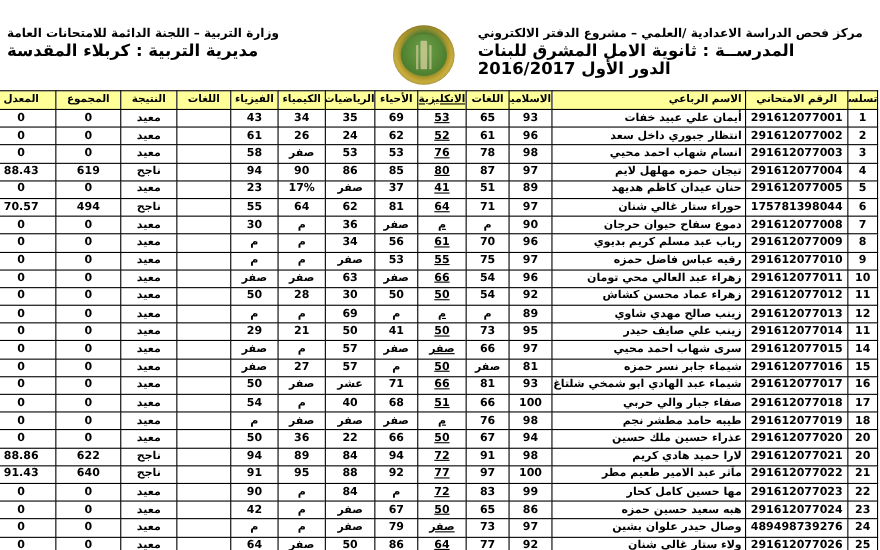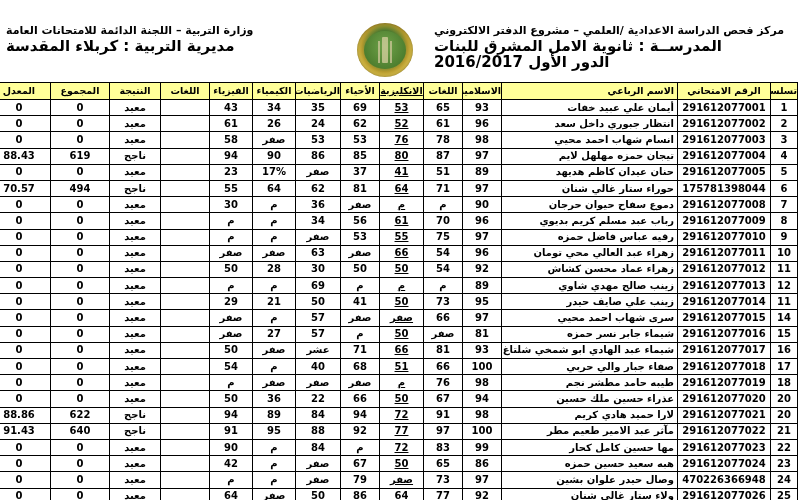--- a/index.html
+++ b/index.html
@@ -545,21 +545,21 @@
           <td class="c-math">صفر</td>
           <td class="c-chem">م</td>
           <td class="c-phys">42</td>
           <td class="c-lang"></td>
           <td class="c-res">معيد</td>
           <td class="c-sum">0</td>
           <td class="c-avg">0</td>
         </tr>
         <tr>
           <td class="c-seq">24</td>
-          <td class="c-exam">470226366948</td>
+          <td class="c-exam">489498739276</td>
           <td class="c-name name-cell">وصال حيدر علوان بشين</td>
           <td class="c-isl">97</td>
           <td class="c-ara">73</td>
           <td class="c-eng">صفر</td>
           <td class="c-bio">79</td>
           <td class="c-math">صفر</td>
           <td class="c-chem">م</td>
           <td class="c-phys">م</td>
           <td class="c-lang"></td>
           <td class="c-res">معيد</td>

